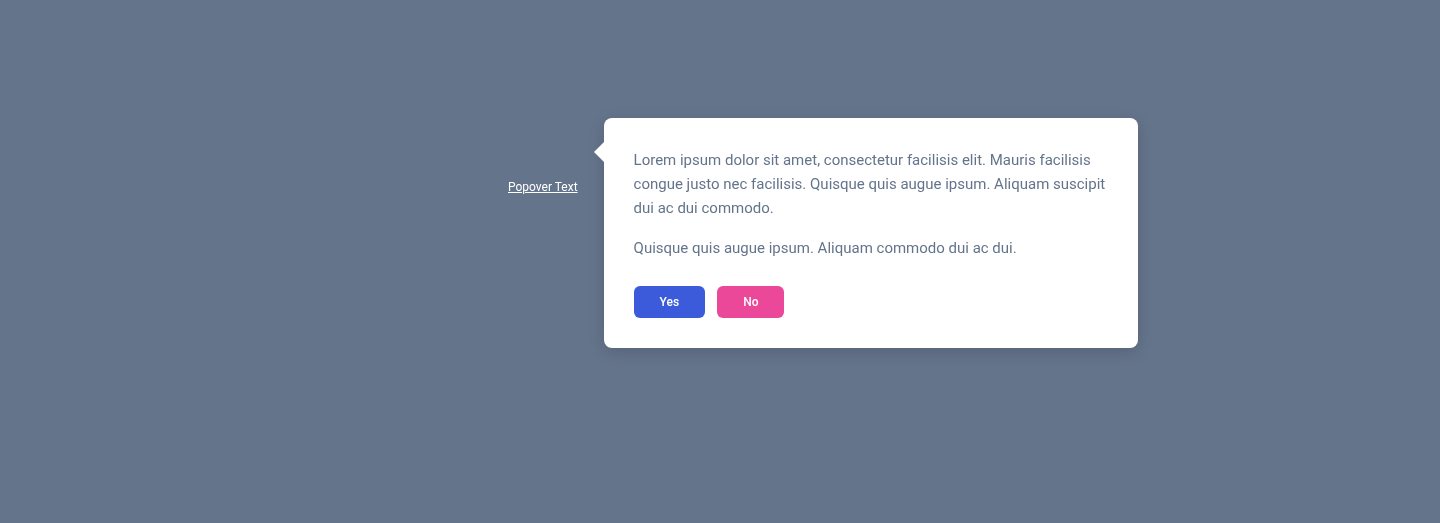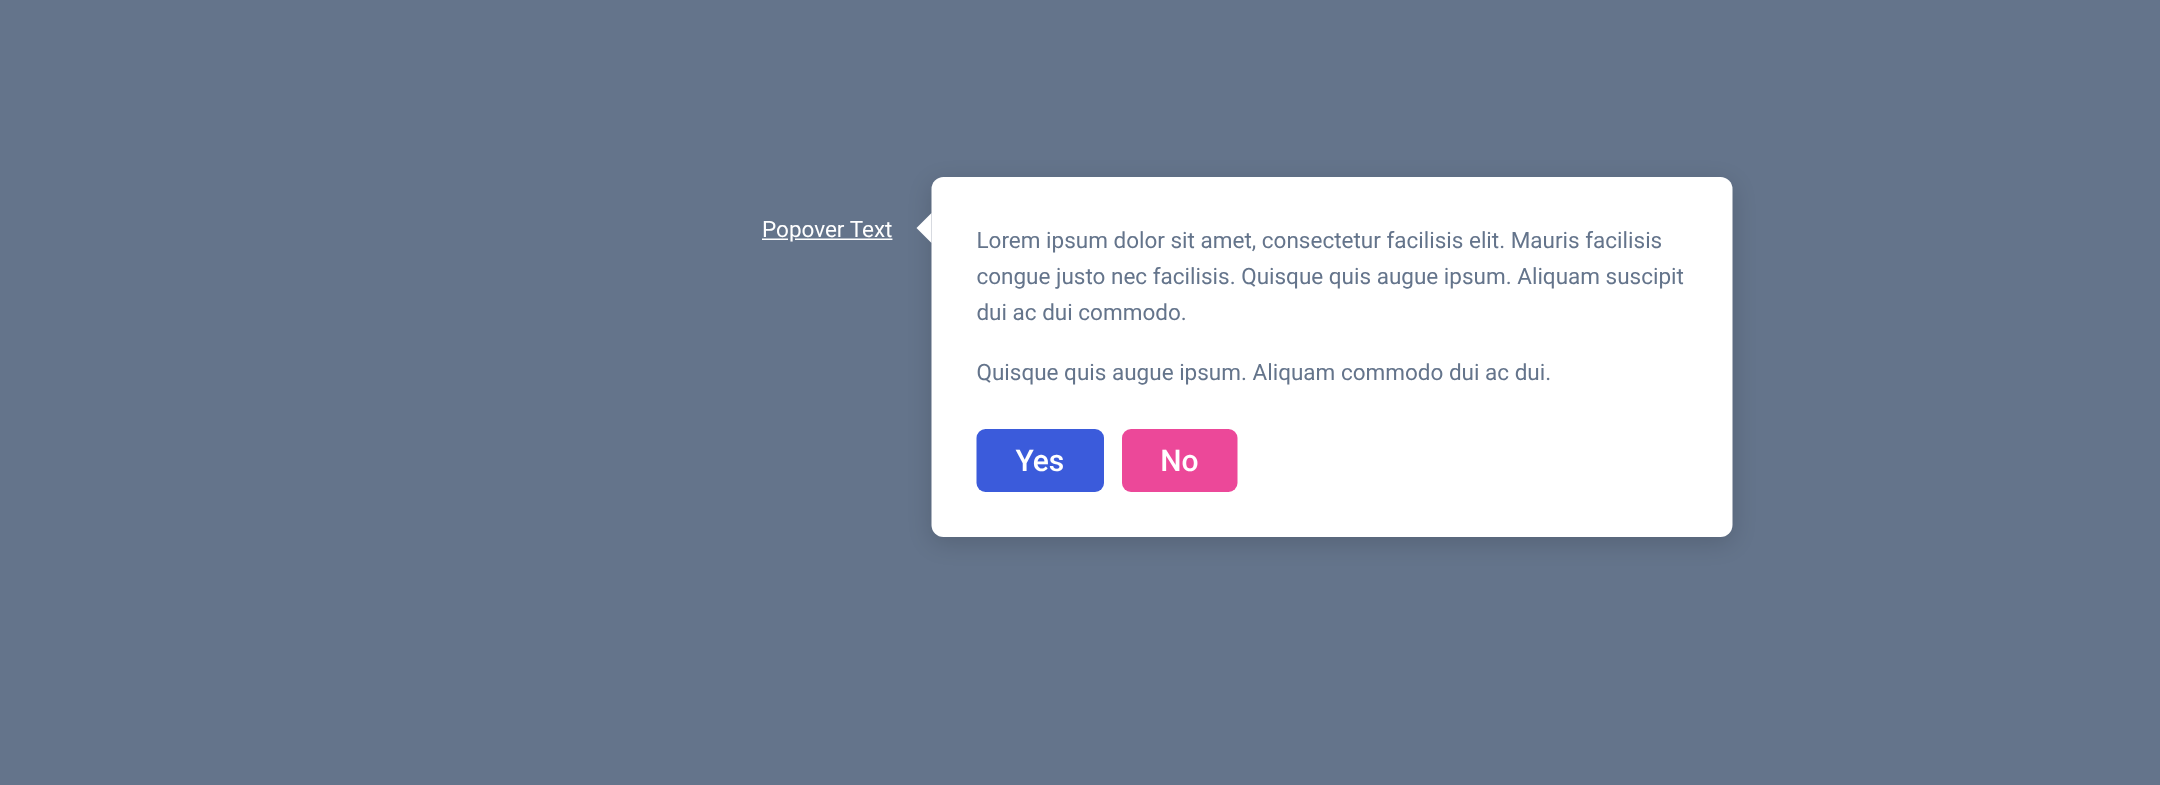--- a/index.html
+++ b/index.html
@@ -17,25 +17,26 @@
     }
     .container {
       position: absolute;
       top: 138px;
       left: 508px;
       display: flex;
       align-items: flex-start;
     }
     .trigger-text {
       color: #ffffff;
-      font-size: 15px;
+      font-size: 12px;
       text-decoration: underline;
       cursor: pointer;
       line-height: 1.3;
       padding-top: 6px;
+      margin-top: 36px;
     }
     .popover-wrapper {
       position: relative;
       margin-left: 26px;
       margin-top: -20px;
     }
     .arrow {
       position: absolute;
       left: -10px;
       top: 24px;
@@ -69,21 +70,21 @@
       margin-bottom: 26px;
     }
     .button-row {
       display: flex;
       gap: 12px;
     }
     .btn {
       border: none;
       border-radius: 6px;
       padding: 9px 26px;
-      font-size: 20px;
+      font-size: 12px;
       font-weight: 500;
       cursor: pointer;
       font-family: inherit;
     }
     .btn-primary {
       background-color: #3b5bdb;
       color: #ffffff;
     }
     .btn-secondary {
       background-color: #ec4899;

